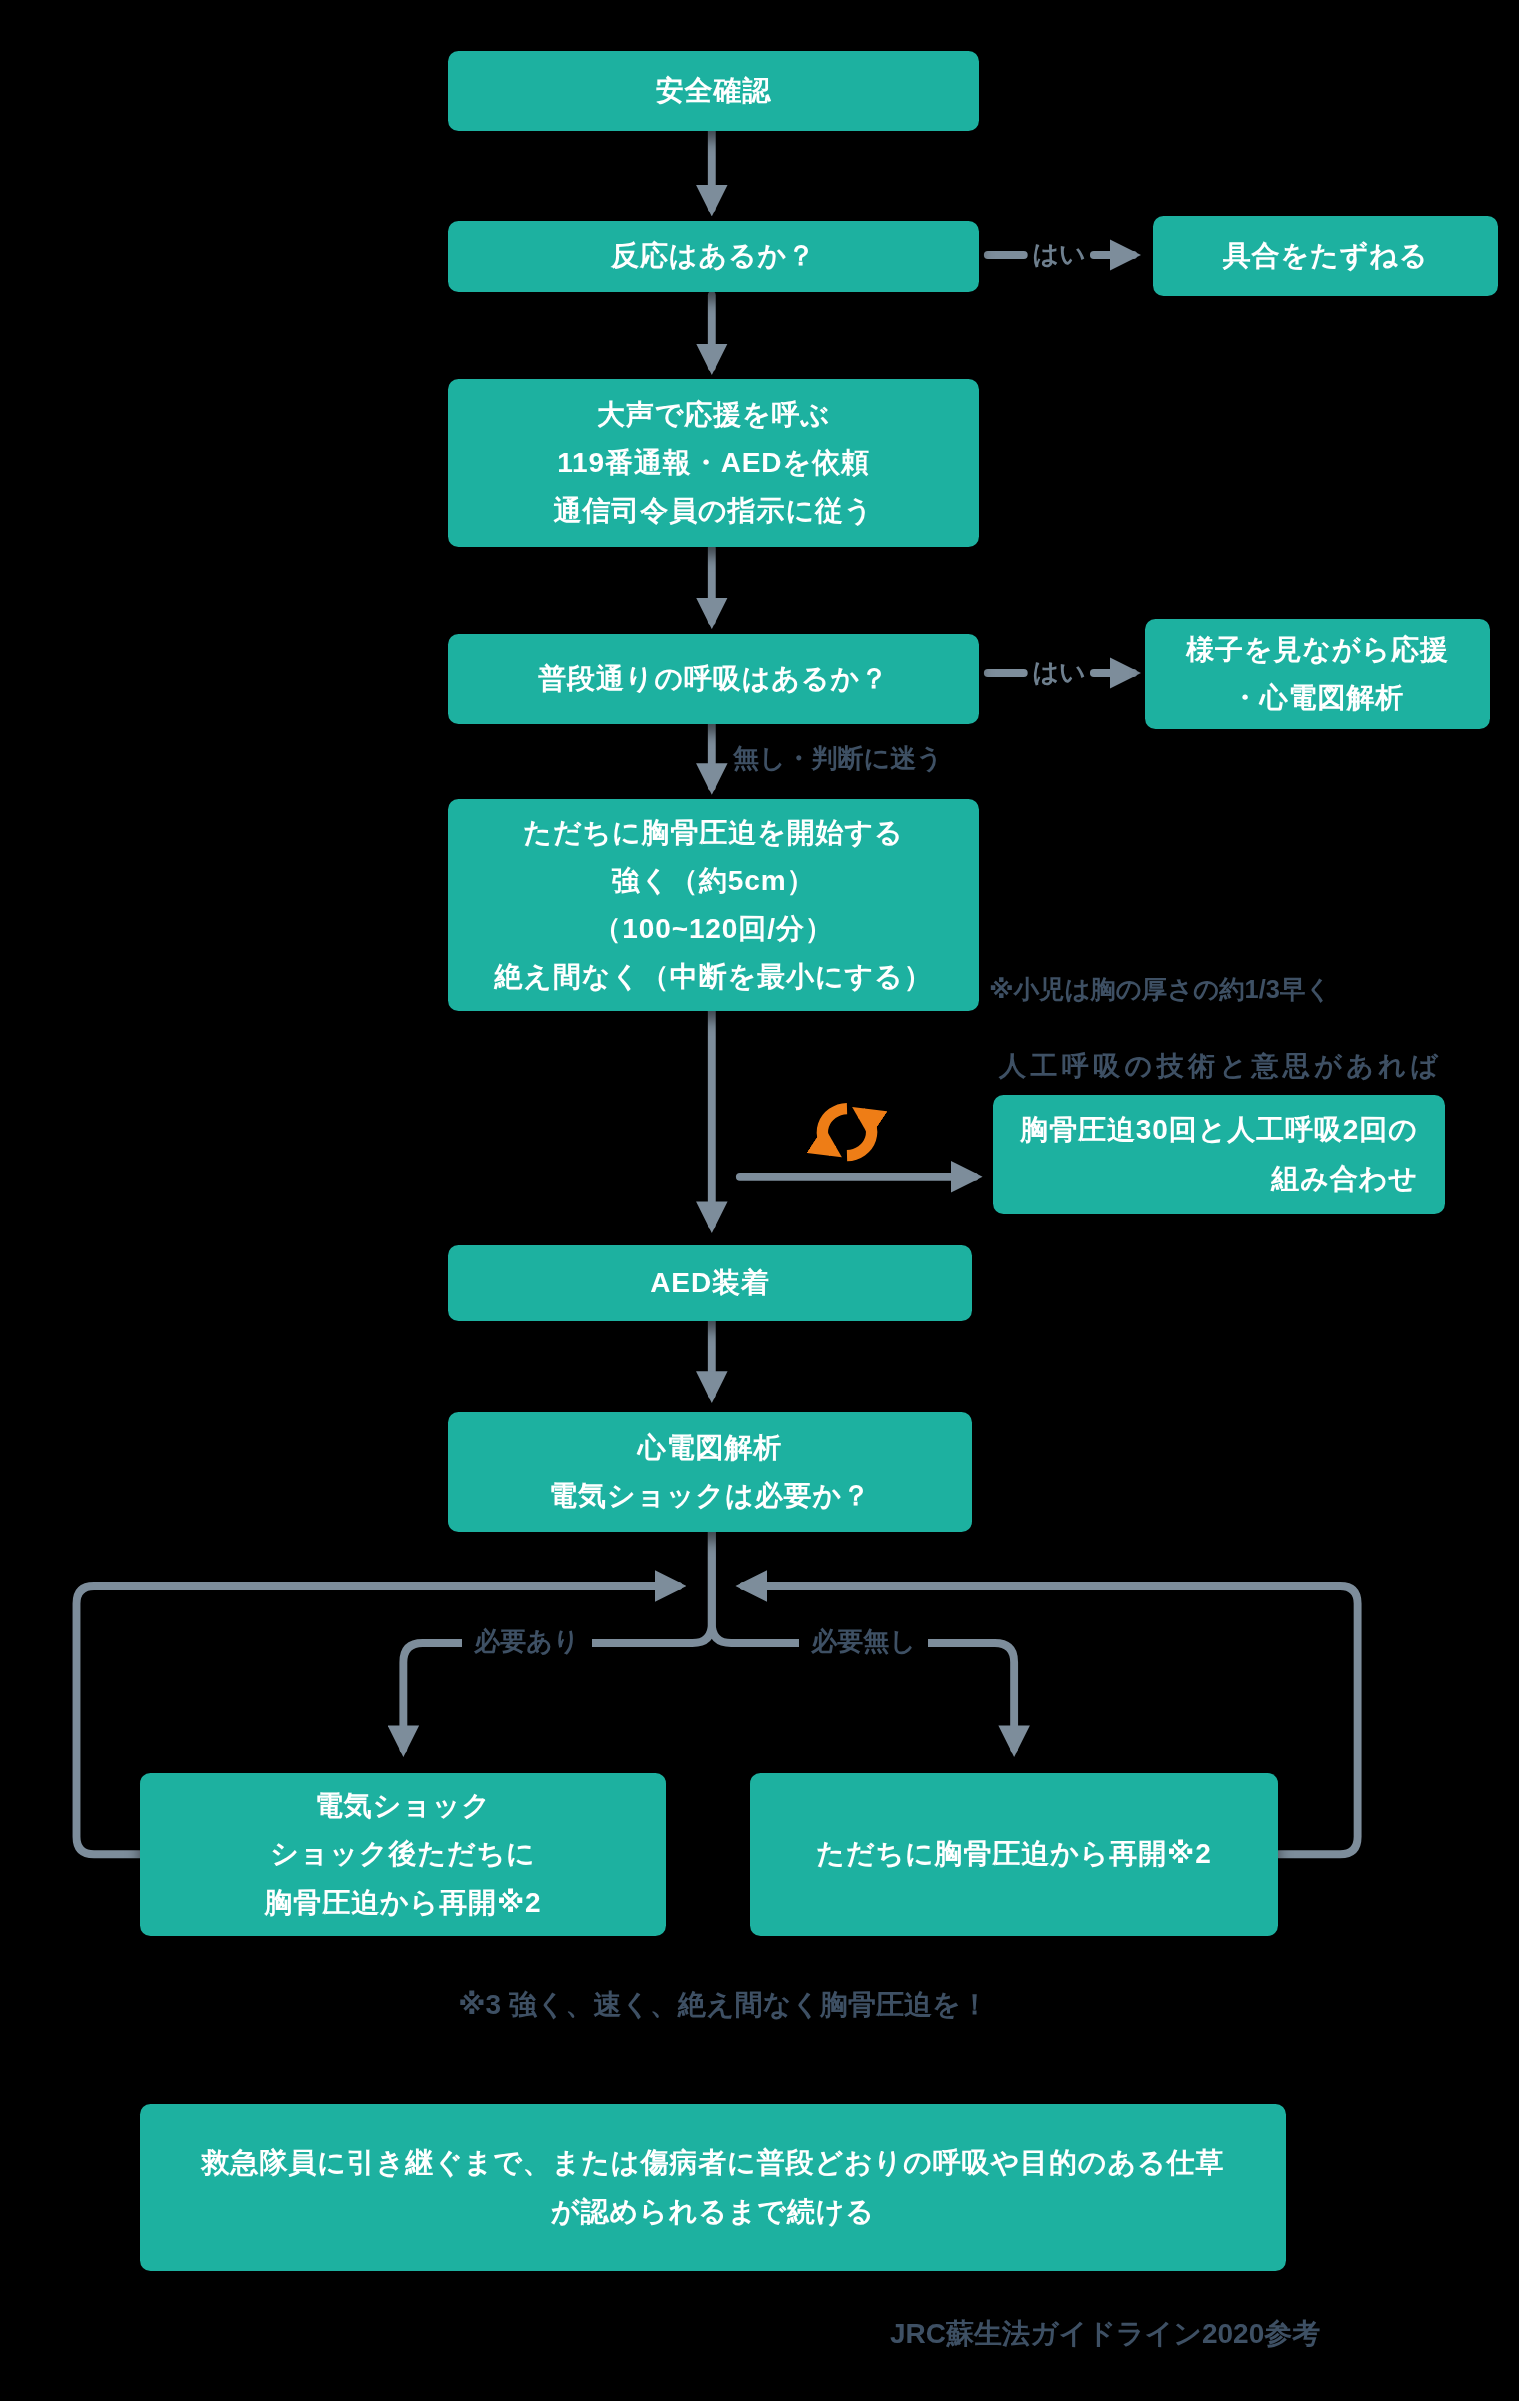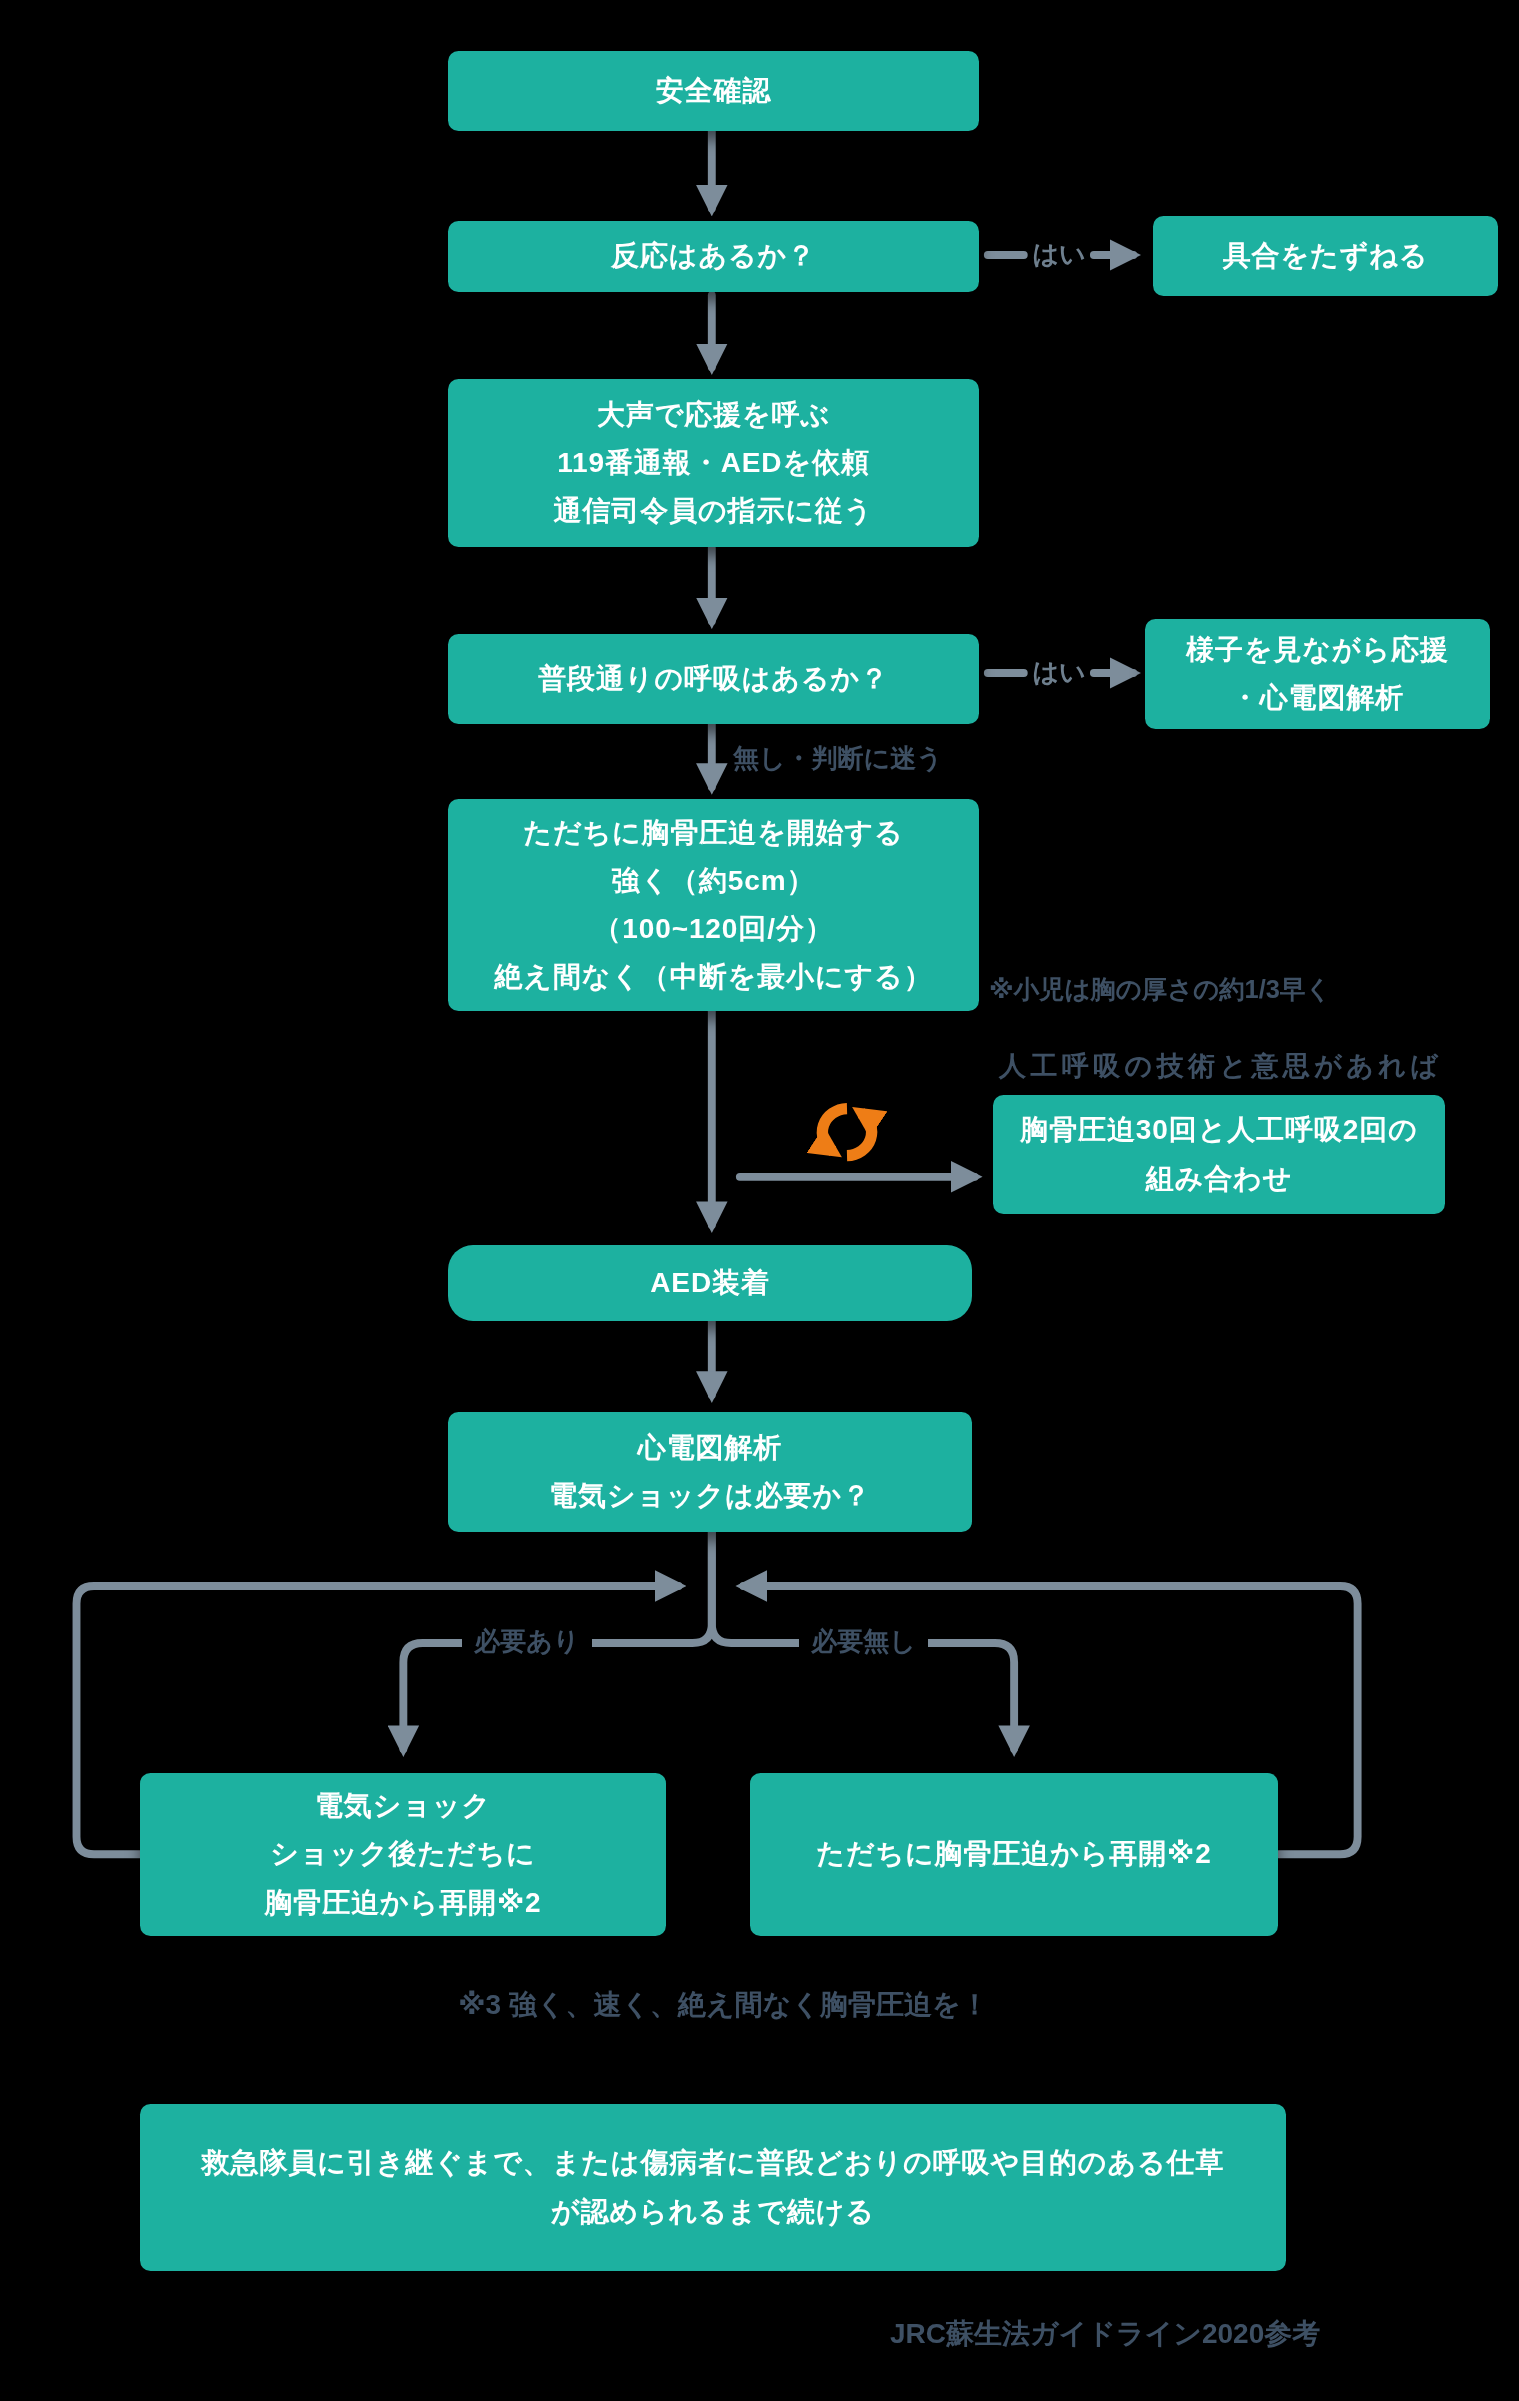--- a/index.html
+++ b/index.html
@@ -90,24 +90,24 @@
   <div class="node" style="left:448px;top:634px;width:531px;height:90px;">普段通りの呼吸はあるか？</div>
 
   <div class="node" style="left:1145px;top:619px;width:345px;height:110px;">様子を見ながら応援
 ・心電図解析</div>
 
   <div class="node" style="left:448px;top:799px;width:531px;height:212px;">ただちに胸骨圧迫を開始する
 強く（約5cm）
 （100~120回/分）
 絶え間なく（中断を最小にする）</div>
 
-  <div class="node" style="left:993px;top:1095px;width:452px;height:119px;">胸骨圧迫30回と人工呼吸2回の
+  <div class="node" style="left:993px;top:1095px;width:452px;height:119px;text-align:right;">胸骨圧迫30回と人工呼吸2回の
 組み合わせ</div>
 
-  <div class="node" style="left:448px;top:1245px;width:524px;height:76px;border-radius:25px;">AED装着</div>
+  <div class="node" style="left:448px;top:1245px;width:524px;height:76px;">AED装着</div>
 
   <div class="node" style="left:448px;top:1412px;width:524px;height:120px;">心電図解析
 電気ショックは必要か？</div>
 
   <div class="node" style="left:140px;top:1773px;width:526px;height:163px;">電気ショック
 ショック後ただちに
 胸骨圧迫から再開※2</div>
 
   <div class="node" style="left:750px;top:1773px;width:528px;height:163px;">ただちに胸骨圧迫から再開※2</div>
 

